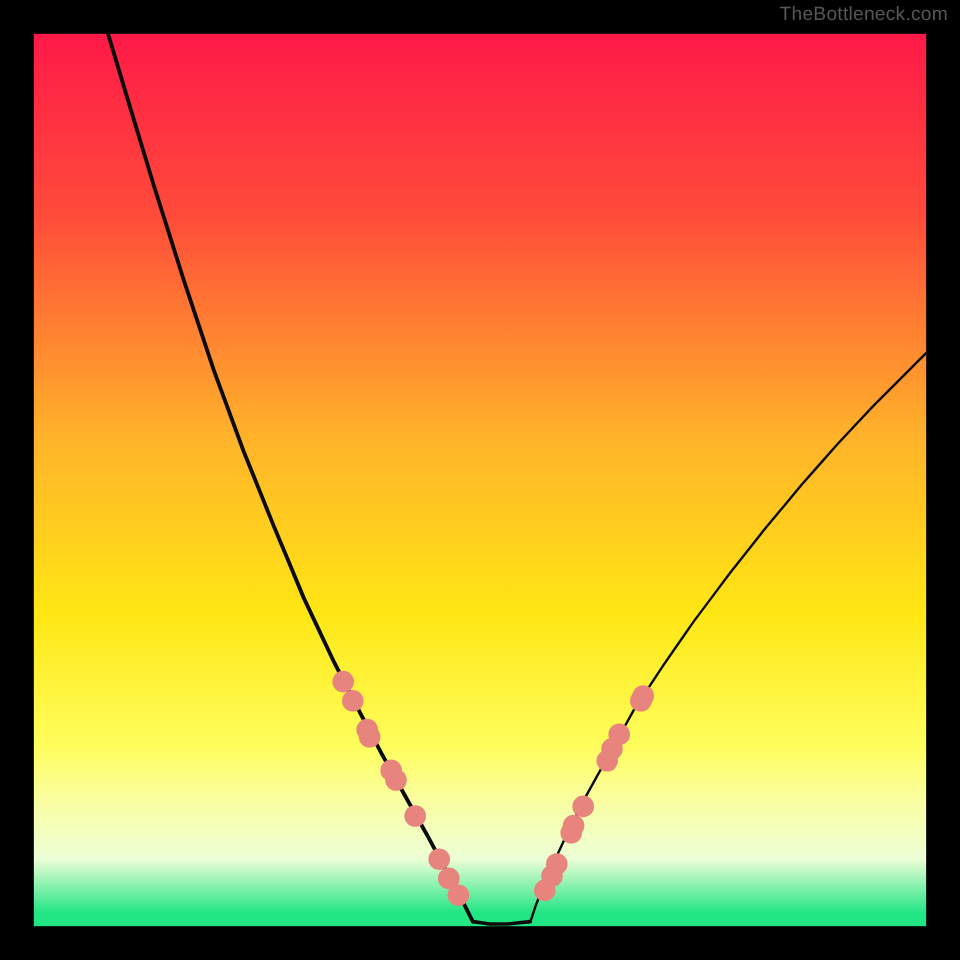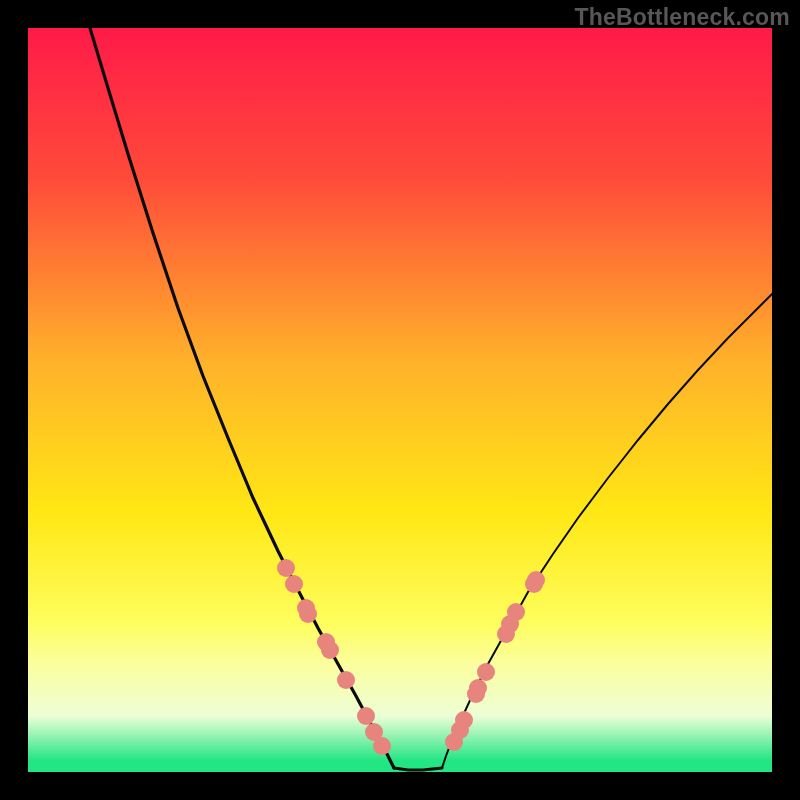--- a/index.html
+++ b/index.html
@@ -17,23 +17,23 @@
     top: 28px;
     width: 744px;
     height: 744px;
     box-sizing: border-box;
   }
   .watermark {
     position: absolute;
     top: 4px;
     right: 10px;
     color: #575757;
-    font-size: 23px;
+    font-size: 16px;
     letter-spacing: 0.2px;
-    font-weight: 700;
+    font-weight: 400;
   }
   svg {
     display: block;
   }
 </style>
 </head>
 <body>
 
 <div class="watermark">TheBottleneck.com</div>
 

